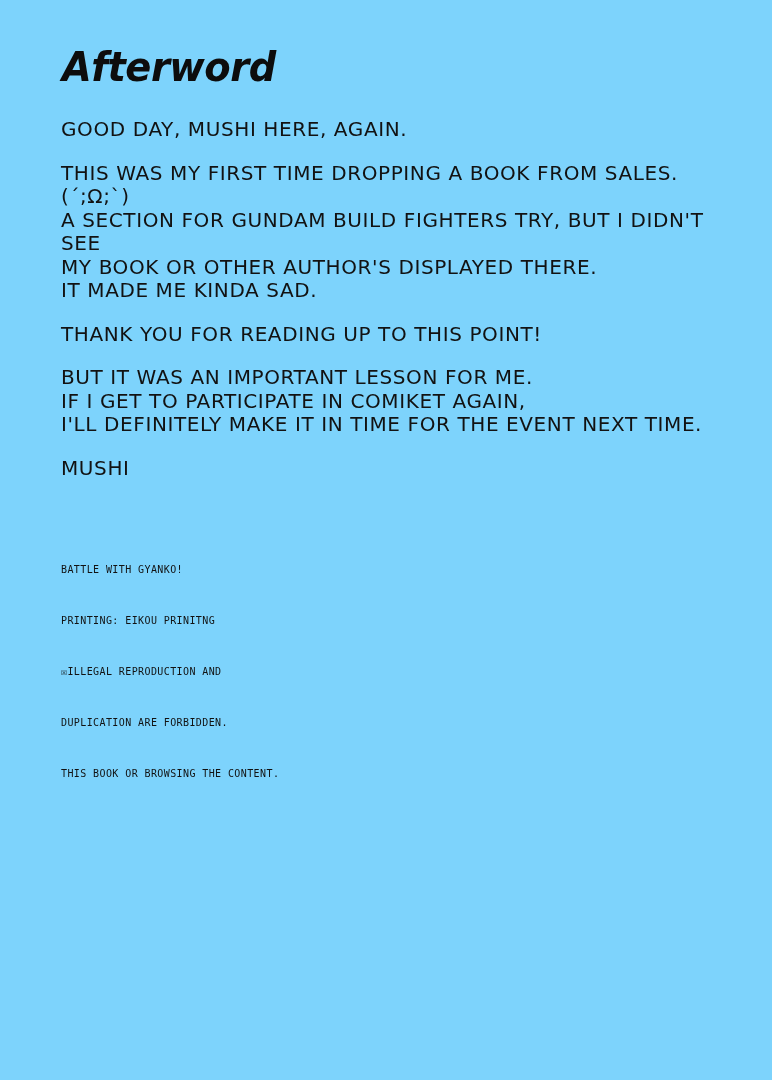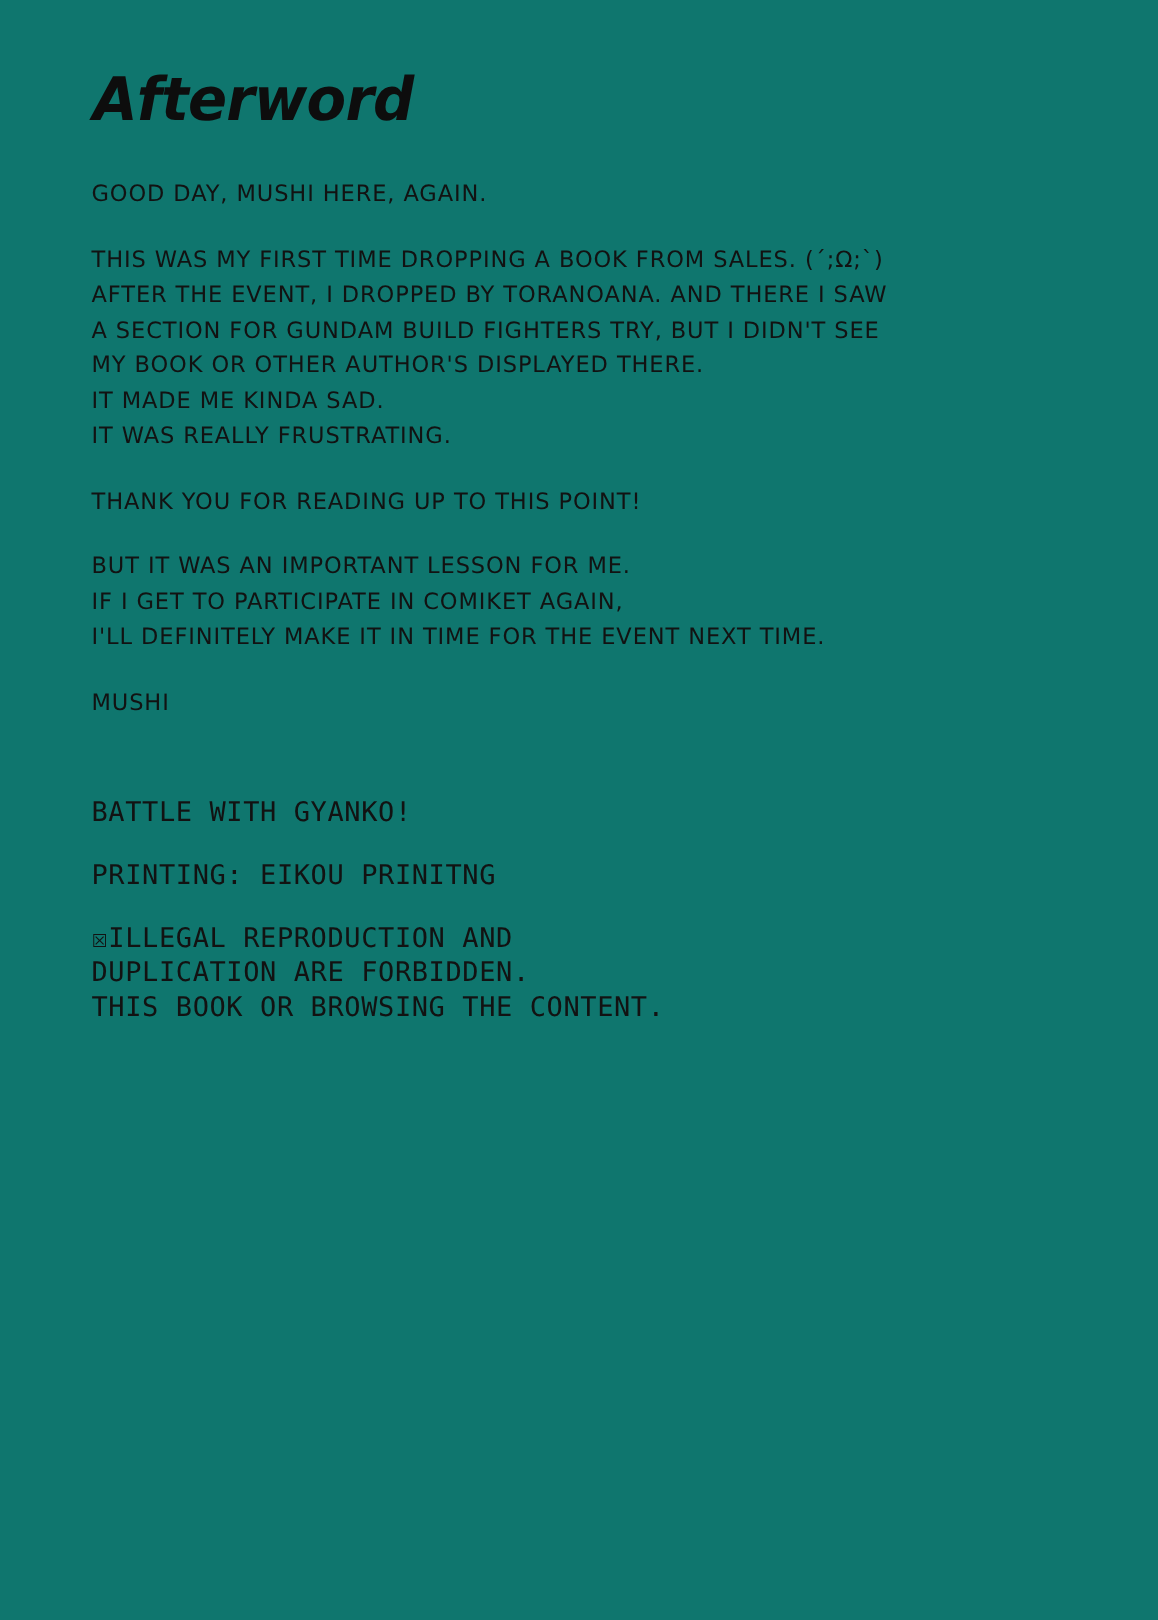--- a/index.html
+++ b/index.html
@@ -13,21 +13,21 @@
     font-family: "Liberation Sans", sans-serif;
     color: #141414;
     overflow: hidden;
     position: relative;
   }
   .page {
     position: absolute;
     left: 0; top: 0;
     width: 772px;
     height: 1080px;
-    background: #0f766e;
+    background: #7dd3fc;
   }
   .title {
     position: absolute;
     left: 62px;
     top: 44px;
     font-family: "DejaVu Sans", sans-serif;
     font-weight: bold;
     font-style: italic;
     font-size: 40px;
     letter-spacing: -0.5px;
@@ -40,39 +40,40 @@
     position: absolute;
     left: 61px;
     top: 118px;
     width: 660px;
   }
   .para {
     margin: 0 0 20px 0;
   }
   .line {
     font-family: "DejaVu Sans", sans-serif;
-    font-size: 15px;
+    font-size: 20px;
     letter-spacing: 0.6px;
     line-height: 23.5px;
     color: #121212;
     white-space: pre-wrap;
     text-transform: uppercase;
     font-stretch: normal;
   }
   .lower-block {
     position: absolute;
     left: 61px;
     top: 530px;
     width: 660px;
   }
   .lower-block .line {
     font-family: "DejaVu Sans Mono", monospace;
-    font-size: 18px;
+    font-size: 10px;
     letter-spacing: 0.4px;
     line-height: 23px;
+    margin-top: 28px;
   }
   .lower-block .para {
     margin: 0 0 19px 0;
   }
   .indent {
     padding-left: 74px;
   }
   .sig {
     margin-top: 0;
   }
@@ -85,25 +86,23 @@
   <div class="title">Afterword</div>
 
   <div class="body-block">
 
     <div class="para">
       <div class="line">Good day, Mushi here, again.</div>
     </div>
 
     <div class="para">
       <div class="line">This was my first time dropping a book from sales. (´;ω;`)</div>
-      <div class="line">After the event, I dropped by Toranoana. And there I saw</div>
       <div class="line">a section for Gundam Build Fighters Try, but I didn't see</div>
       <div class="line">my book or other author's displayed there.</div>
       <div class="line">It made me kinda sad.</div>
-      <div class="line">It was really frustrating.</div>
     </div>
 
     <div class="para">
       <div class="line">Thank you for reading up to this point!</div>
     </div>
 
     <div class="para">
       <div class="line">But it was an important lesson for me.</div>
       <div class="line">If I get to participate in Comiket again,</div>
       <div class="line">I'll definitely make it in time for the event next time.</div>

